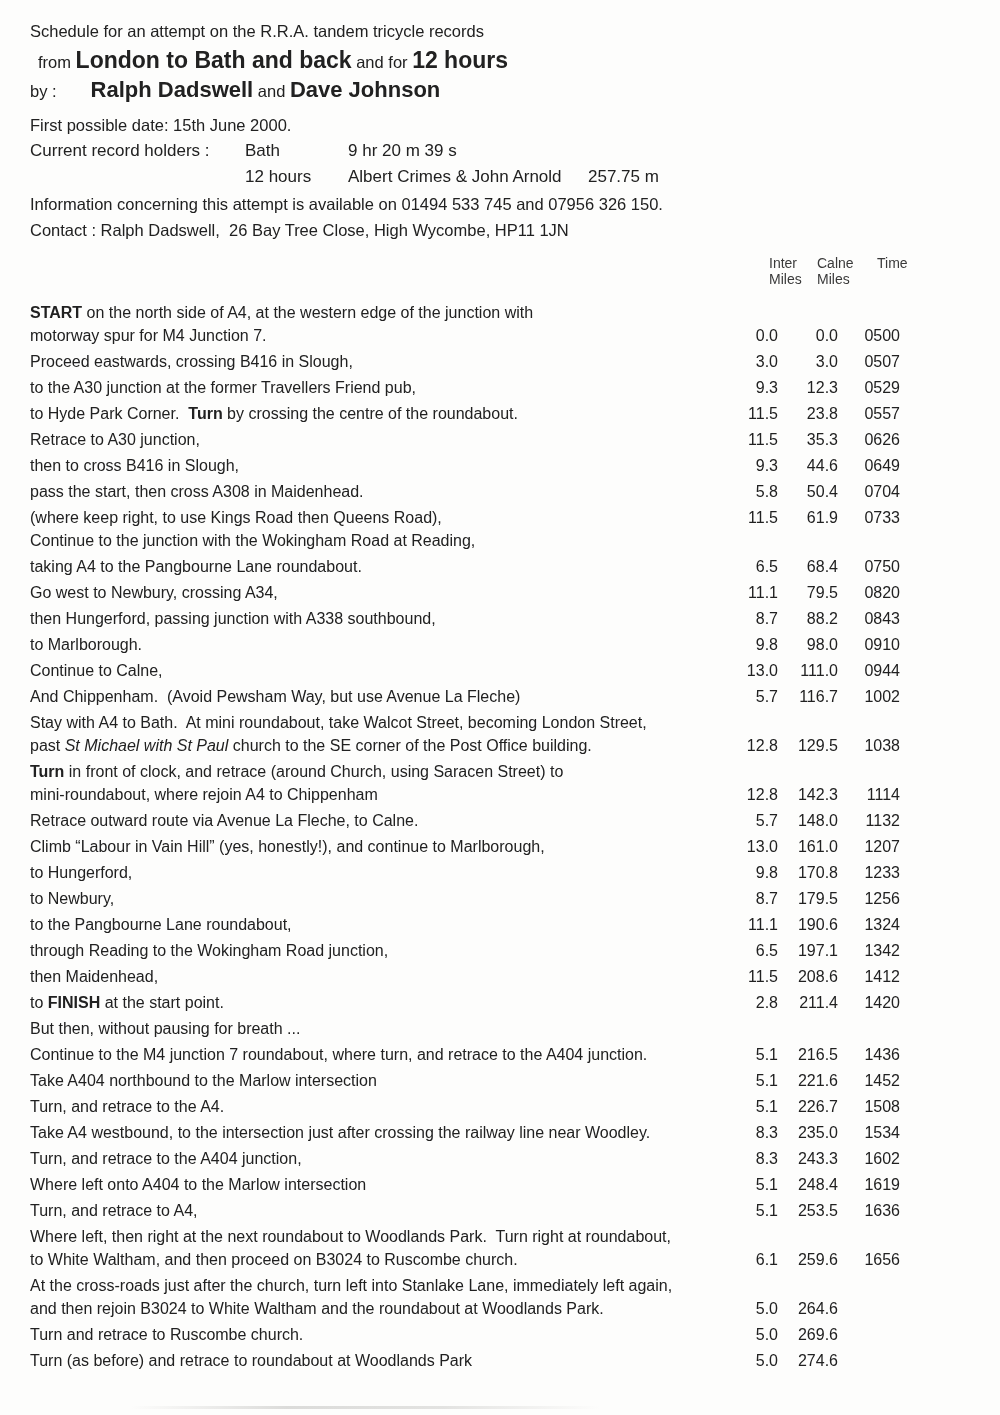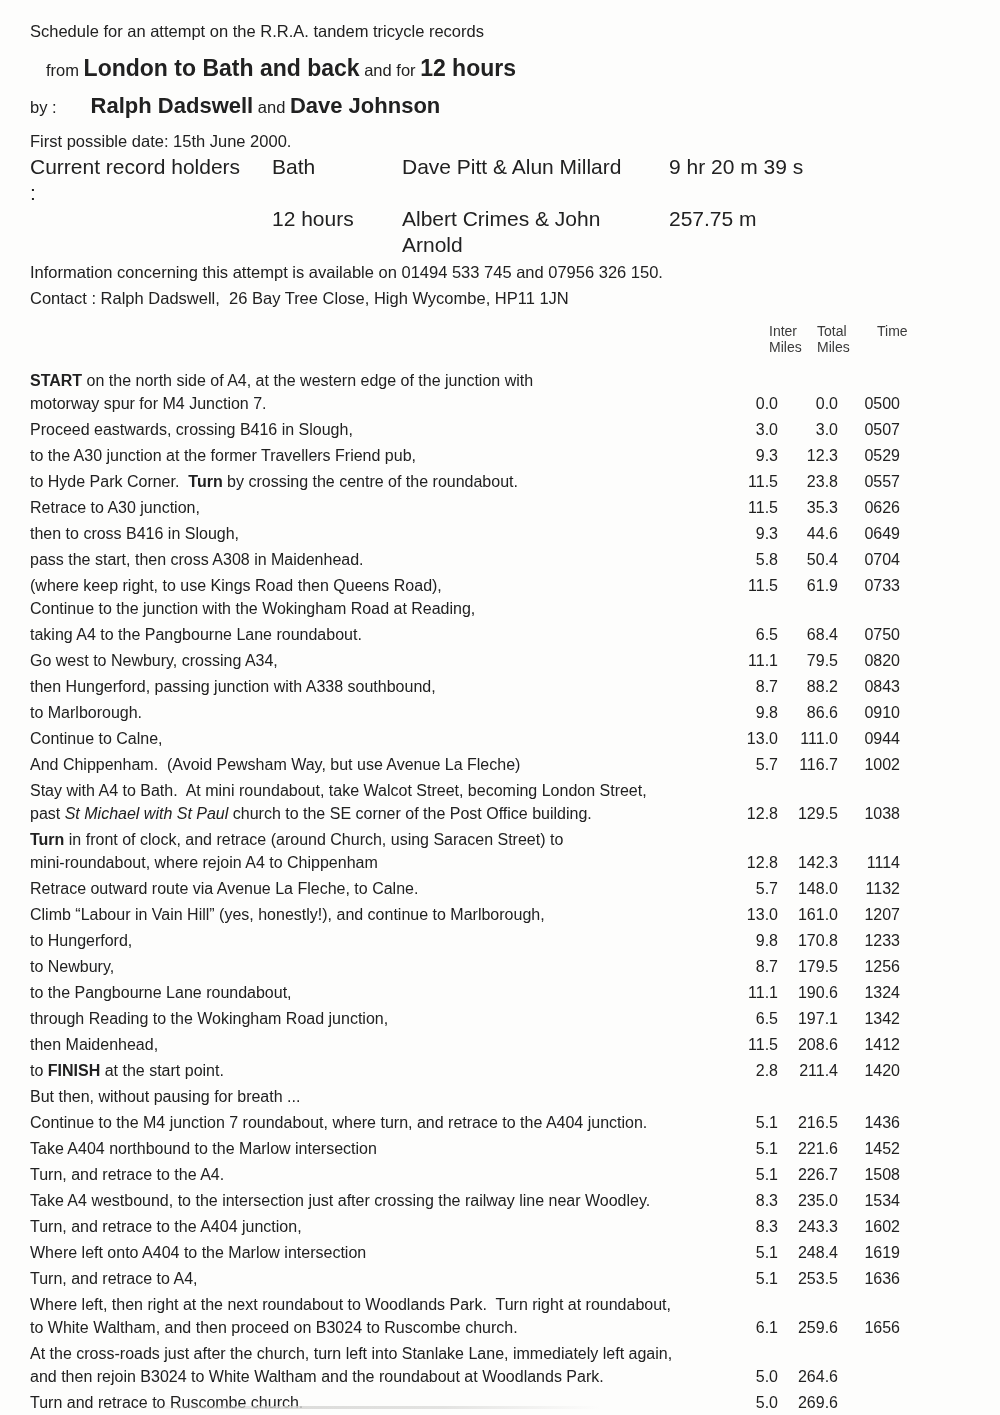--- a/index.html
+++ b/index.html
@@ -6,27 +6,27 @@
   body{
     width:1000px;height:1415px;
     background:#fdfdfc;color:#212121;
     font-family:"Liberation Sans","DejaVu Sans",sans-serif;
     position:relative;overflow:hidden;
   }
   .doc{padding:20px 58px 0 30px;}
 
   
   .t1{font-size:16.5px;line-height:22px;margin:0 0 10px 0;font-weight:normal;}
-  .route{font-size:16.5px;line-height:33px;margin:0 0 4px 16px;white-space:pre-wrap;}
+  .route{font-size:16.5px;line-height:17px;margin:0 0 4px 8px;white-space:pre-wrap;}
   .route .big{font-size:23px;font-weight:bold;}
   .riders{font-size:16.5px;line-height:30px;margin:0 0 6px 0;white-space:pre-wrap;}
   .riders .big{font-size:22px;font-weight:bold;}
   .riders .name1{margin-left:34px;}
   .hline{font-size:16.5px;line-height:26px;white-space:pre-wrap;}
-  .rh-row{display:grid;grid-template-columns:215px 103px 240px auto;font-size:21px;line-height:26px;gap:27px;}
+  .rh-row{display:grid;grid-template-columns:215px 103px 240px auto;font-size:17px;line-height:26px;}
   .info{margin-top:1px;}
 
   
   .colhead{
     display:grid;grid-template-columns:700px 48px 60px 62px;
     font-size:14px;line-height:16px;color:#3a3a3a;
     margin-top:12px;margin-bottom:14px;
   }
   .colhead .ch{text-align:center;margin-left:39px;}
 
@@ -59,21 +59,20 @@
 
   <p class="riders"><span>by :</span><span class="big name1">Ralph Dadswell</span><span> and </span><span class="big">Dave Johnson</span></p>
 
   <div class="hline">First possible date: 15th June 2000.</div>
 
   <div>
     <div>
         <div class="rh-row">
           <span>Current record holders :</span>
           <span>Bath</span>
-          <span>Dave Pitt &amp; Alun Millard</span>
           <span>9 hr 20 m 39 s</span>
         </div>
         <div class="rh-row">
           <span></span>
           <span>12 hours</span>
           <span>Albert Crimes &amp; John Arnold</span>
           <span>257.75 m</span>
         </div>
       </div>
   </div>
@@ -81,21 +80,21 @@
   <div class="hline info">Information concerning this attempt is available on 01494 533 745 and 07956 326 150.</div>
   <div class="hline">Contact : Ralph Dadswell,  26 Bay Tree Close, High Wycombe, HP11 1JN</div>
 
   <div class="colhead">
     <div></div>
     <div class="ch">
       <div>Inter</div>
       <div>Miles</div>
     </div>
     <div class="ch">
-      <div>Total</div>
+      <div>Calne</div>
       <div>Miles</div>
     </div>
     <div class="ch">
       <div>Time</div>
     </div>
   </div>
 
   <div>
       <div class="sched-row">
         <div class="sched-text">
@@ -185,21 +184,21 @@
         </div>
         <div class="num">8.7</div>
         <div class="num">88.2</div>
         <div class="num">0843</div>
       </div>
       <div class="sched-row">
         <div class="sched-text">
           <div class="sched-line"><span>to Marlborough.</span></div>
         </div>
         <div class="num">9.8</div>
-        <div class="num">86.6</div>
+        <div class="num">98.0</div>
         <div class="num">0910</div>
       </div>
       <div class="sched-row">
         <div class="sched-text">
           <div class="sched-line"><span>Continue to Calne,</span></div>
         </div>
         <div class="num">13.0</div>
         <div class="num">111.0</div>
         <div class="num">0944</div>
       </div>

